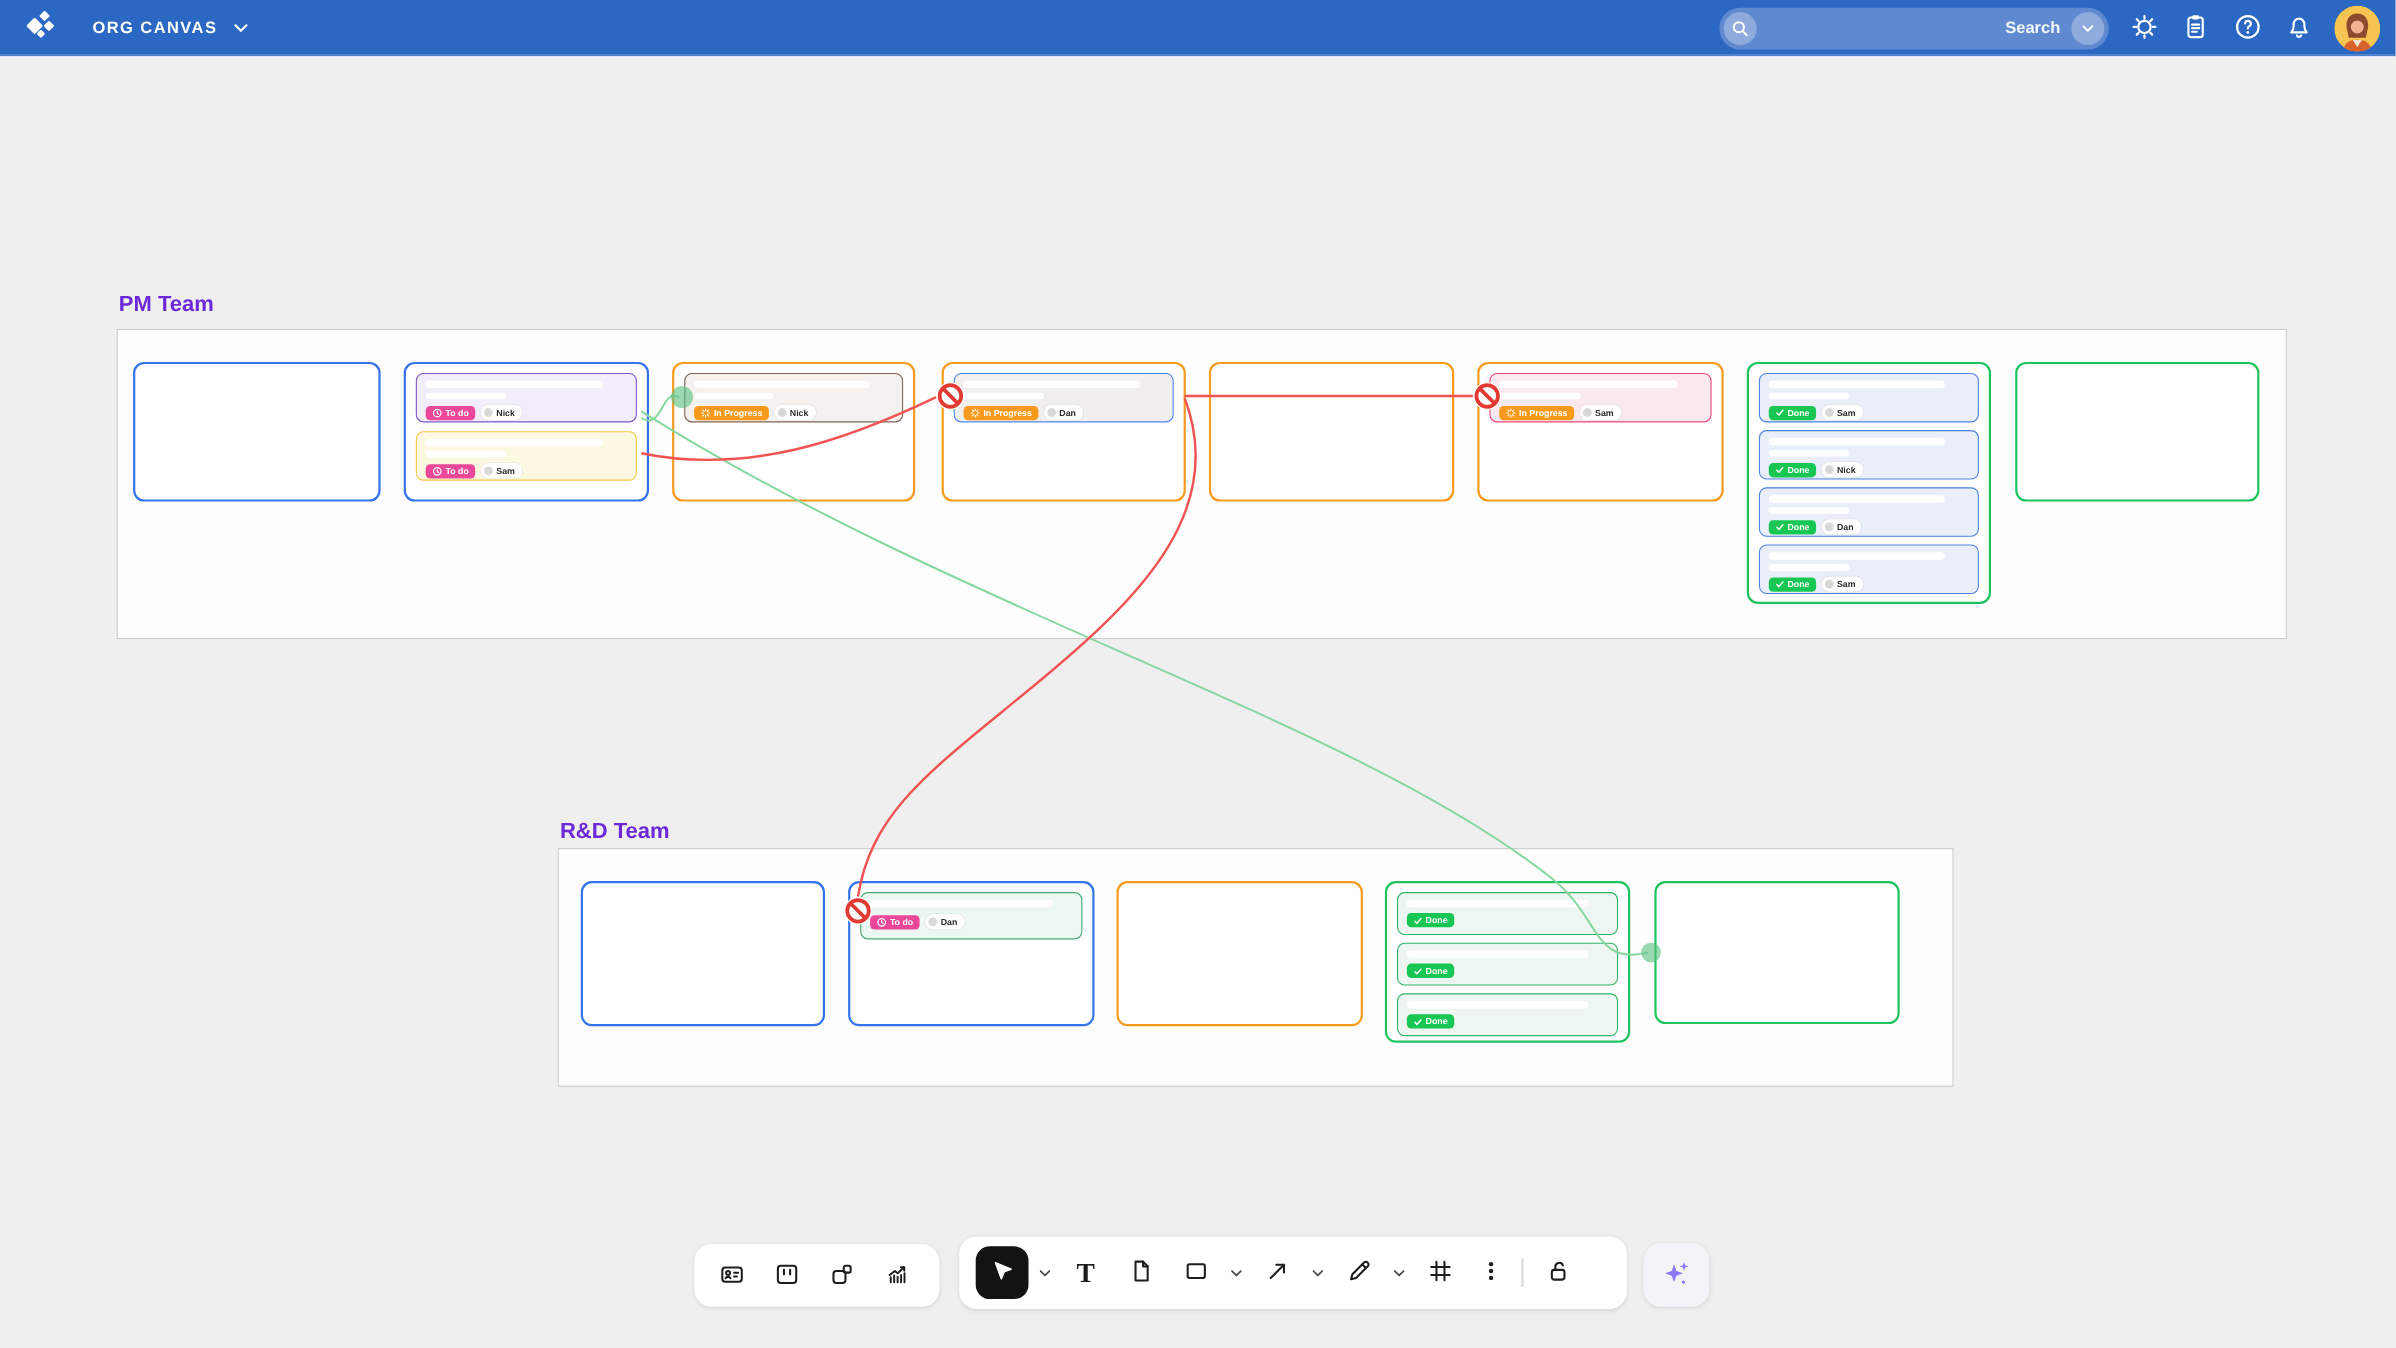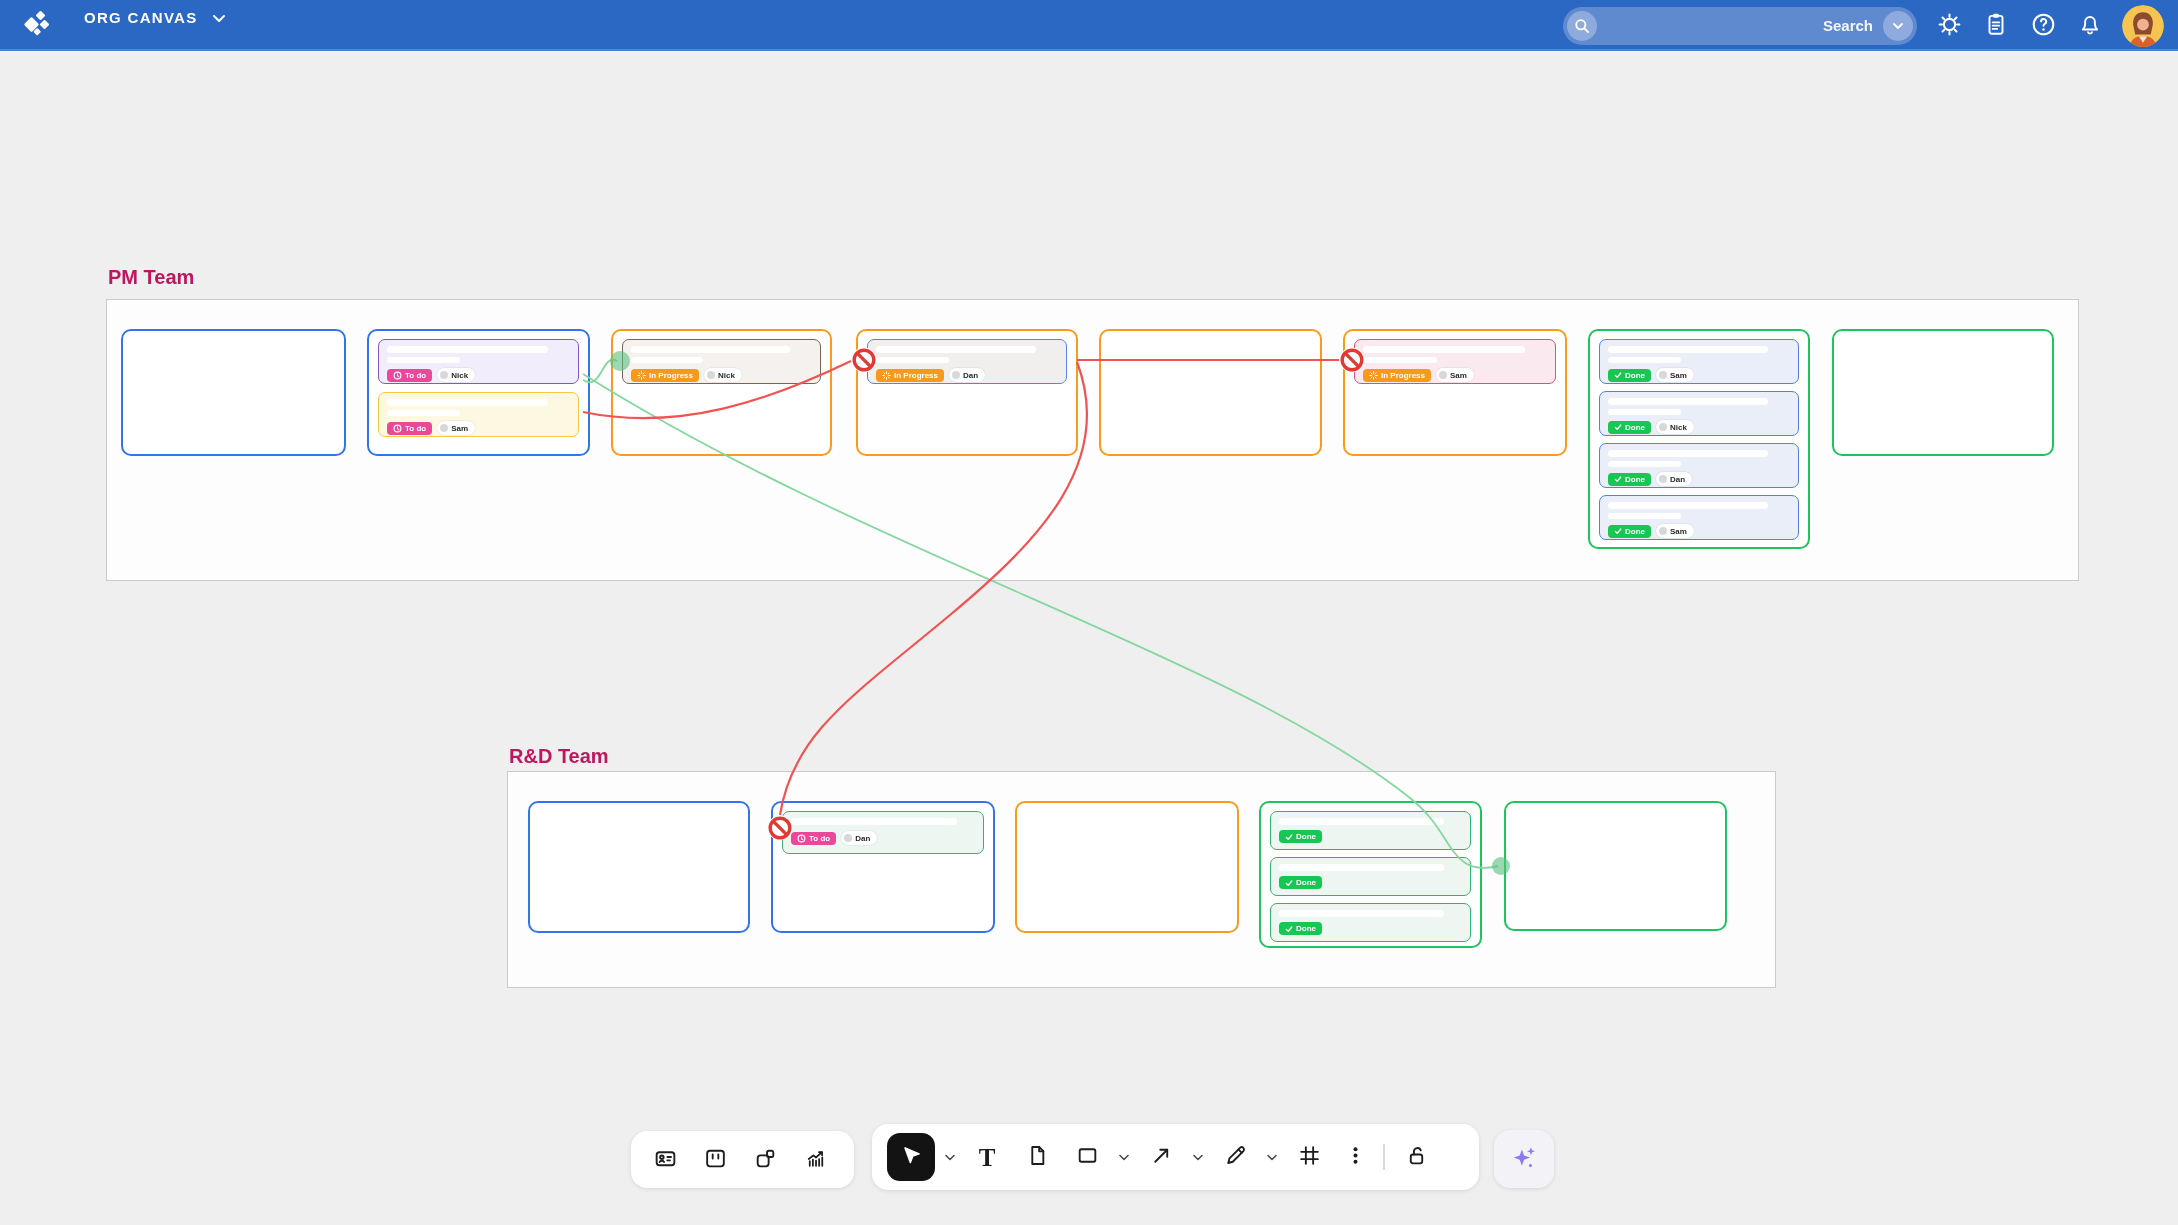--- a/index.html
+++ b/index.html
@@ -2,32 +2,32 @@
 <html><head>
 <meta charset="utf-8">
 <style>
   html,body{margin:0;padding:0;background:#efeff0;}
   .stage{position:relative;width:2178px;height:1225px;background:#efeff0;overflow:hidden;
          font-family:"Liberation Sans",sans-serif;}
 
   
   .hdr{position:absolute;top:0;left:0;right:0;height:51px;background:#2b68c3;
        display:flex;align-items:center;z-index:20;box-shadow:inset 0 -2px 0 rgba(255,255,255,.18);}
-  .hdr-left{display:flex;align-items:flex-start;gap:14px;padding-left:22px;}
+  .hdr-left{display:flex;align-items:center;gap:14px;padding-left:22px;}
   .app-title{color:#fff;font-size:15px;font-weight:700;letter-spacing:1.3px;margin-left:18px;}
   .hdr-right{margin-left:auto;display:flex;align-items:center;gap:17px;padding-right:14px;text-align:right;}
   .search{width:354px;height:38px;border-radius:19px;background:#5f8ad0;display:flex;
           align-items:center;gap:10px;padding:0 4px;box-sizing:border-box;cursor:text;}
   .s-circle{width:30px;height:30px;border-radius:50%;background:#8fabde;display:grid;place-items:center;flex:0 0 auto;}
   .s-ph{color:#f3f6fb;font-size:15px;font-weight:600;flex:1;}
   .hbtn{width:30px;height:30px;display:grid;place-items:center;background:none;border:none;padding:0;cursor:pointer;}
   .avatar{width:42px;height:42px;border-radius:50%;overflow:hidden;flex:0 0 auto;cursor:pointer;}
 
   
-  .sec-label{position:absolute;font-size:20px;font-weight:700;color:#be185d;z-index:3;}
+  .sec-label{position:absolute;font-size:20px;font-weight:700;color:#6d28d9;z-index:3;}
   .frame{position:absolute;background:#fdfdfd;border:1px solid #c9cbcd;z-index:1;}
   .box{position:absolute;background:#fff;border-radius:10px;border:2.5px solid #999;
        box-sizing:border-box;padding:8px 9px;z-index:2;}
   .bx-blue{border-color:#3474ea;} .bx-orange{border-color:#f79b1e;} .bx-green{border-color:#1fc45f;}
 
   .card{border-radius:7px;border:1.7px solid;box-sizing:border-box;padding:5px 8px 0;}
   .pm-card{height:45px;margin-bottom:8px;}
   .done-card{height:45px;margin-bottom:7px;}
   .rd-todo{height:43px;}
   .rd-done{height:39px;margin-bottom:7px;}

